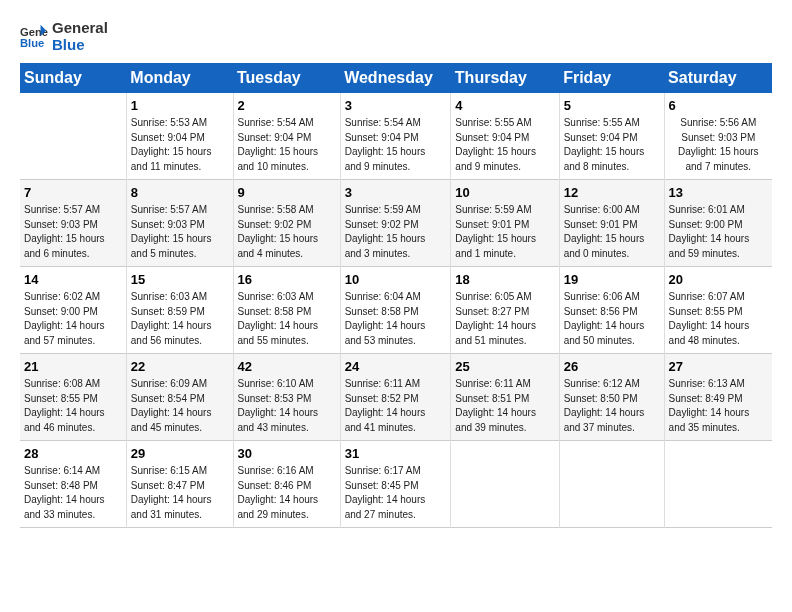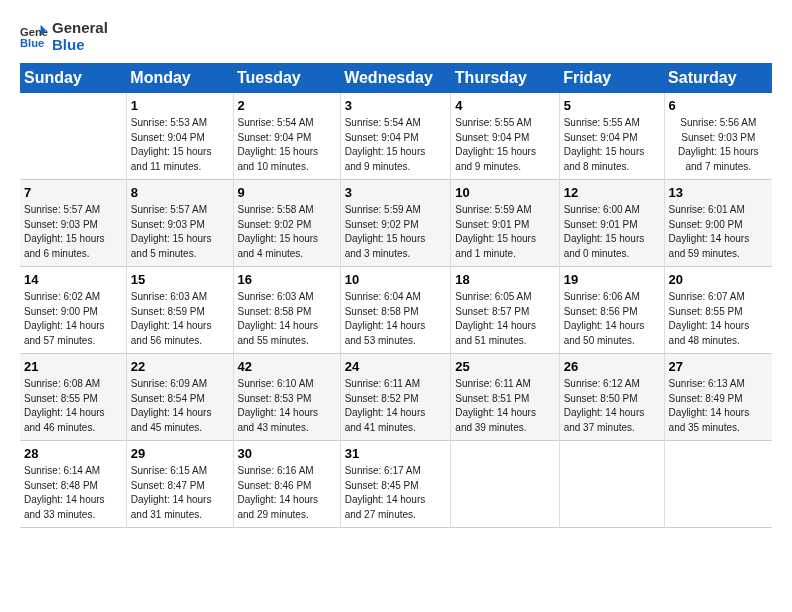--- a/index.html
+++ b/index.html
@@ -236,21 +236,21 @@
         <td>
           <span class="day-num">10</span>
           <div class="day-info" style="white-space: pre-line;">Sunrise: 6:04 AM
 Sunset: 8:58 PM
 Daylight: 14 hours
 and 53 minutes.</div>
         </td>
         <td>
           <span class="day-num">18</span>
           <div class="day-info" style="white-space: pre-line;">Sunrise: 6:05 AM
-Sunset: 8:57 PM
+Sunset: 8:27 PM
 Daylight: 14 hours
 and 51 minutes.</div>
         </td>
         <td>
           <span class="day-num">19</span>
           <div class="day-info" style="white-space: pre-line;">Sunrise: 6:06 AM
 Sunset: 8:56 PM
 Daylight: 14 hours
 and 50 minutes.</div>
         </td>

